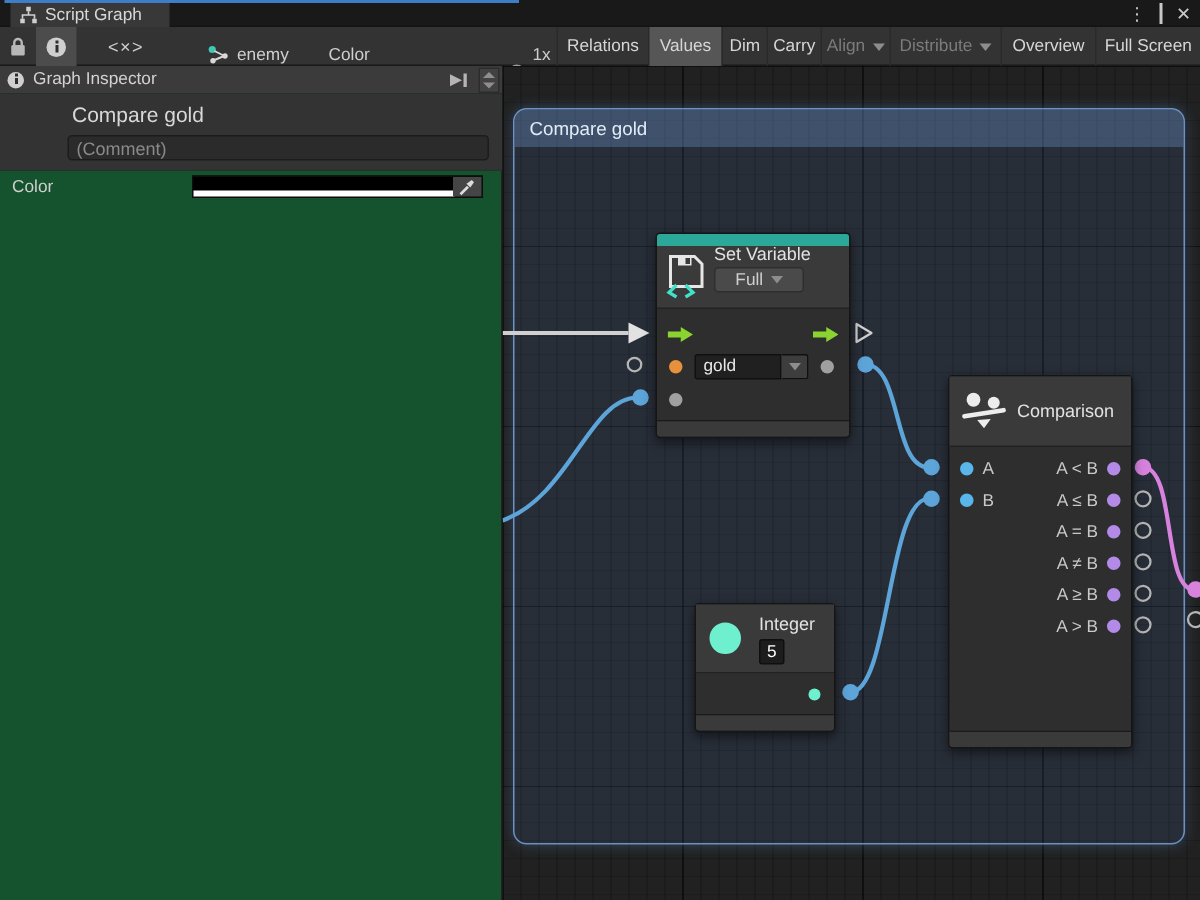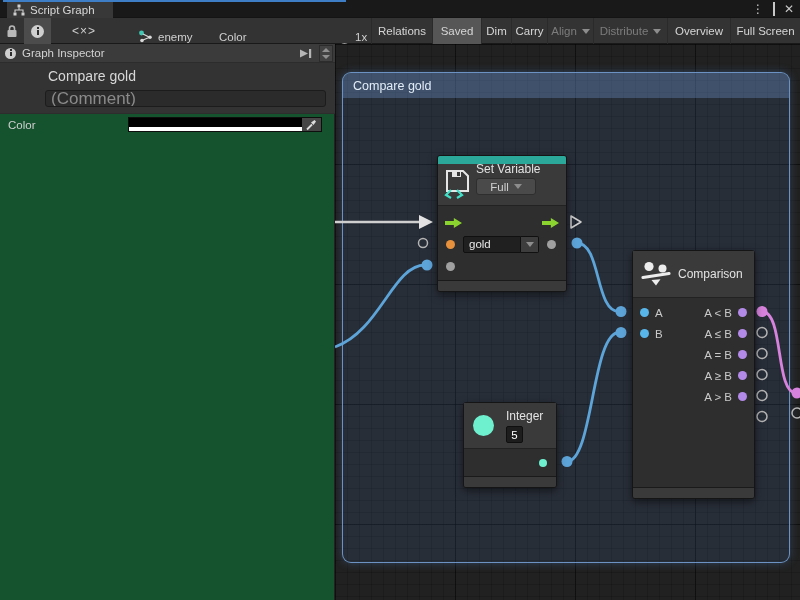--- a/index.html
+++ b/index.html
@@ -34,21 +34,21 @@
   .info-circle .stem { position:absolute; left:5.5px; top:5.5px; width:2px; height:5px; background:#2e2e2e; }
   .code-glyph { color:#cfcfcf; font-size:12px; letter-spacing:1px; }
 
   
   .inspector { position:absolute; left:0; top:44px; width:335px; height:556px; background:#14532d; border-right:1px solid #222; }
   .insp-header { position:absolute; left:0; top:0; width:335px; height:19px; background:#3b3b3b; border-bottom:1px solid #2c2c2c;
     display:flex; align-items:center; padding-left:5px; gap:6px; color:#d2d2d2; }
   .insp-block { position:absolute; left:0; top:19px; width:335px; height:50px; background:#333333; }
   .insp-title { position:absolute; left:48px; top:24px; font-size:14px; color:#d8d8d8; }
   .comment-input { position:absolute; left:45px; top:46px; width:281px; height:17px; background:#2b2b2b;
-    border:1px solid #1c1c1c; border-radius:3px; color:#e0e0e0; font-size:17px; padding:0 5px; outline:none; }
+    border:1px solid #1c1c1c; border-radius:3px; color:#e0e0e0; font-size:12px; padding:0 5px; outline:none; }
   .comment-input::placeholder { color:#8a8a8a; }
   .insp-divider { position:absolute; left:0; top:69px; width:335px; height:1px; background:#2d2d2d; }
   .color-label { position:absolute; left:8px; top:75px; color:#cfcfcf; }
   .color-field { position:absolute; left:128px; top:73px; width:194px; height:15px; border:1px solid #0e0e0e; background:#000; }
   .color-black { position:absolute; left:0; top:0; width:174px; height:9px; background:#000; }
   .color-white { position:absolute; left:0; top:9px; width:174px; height:4px; background:#fff; }
   .eyedrop-btn { position:absolute; right:0; top:0; width:19px; height:13px; background:#454545; display:flex; align-items:center; justify-content:center; }
   .dock-icon { position:absolute; right:22px; top:2px; width:15px; height:15px; display:flex; align-items:center; }
   .scroll-arrows { position:absolute; right:2px; top:1px; width:14px; height:17px; background:#424242; border:1px solid #2c2c2c;
     display:flex; flex-direction:column; align-items:center; justify-content:center; gap:3px; }
@@ -159,21 +159,21 @@
         <circle cx="4" cy="11.5" r="1.8" fill="#d8d8d8"></circle>
       </svg>
       <span>enemy</span>
     </div>
     <div class="tool-label" style="left:219px;">Color</div>
     <div class="slider-track"></div>
     <div class="slider-knob"></div>
     <div class="tool-label" style="left:355px;">1x</div>
 
     <div class="tbtn" style="left:371px; width:61px;">Relations</div>
-    <div class="tbtn active" style="left:432px; width:49px;">Saved</div>
+    <div class="tbtn active" style="left:432px; width:49px;">Values</div>
     <div class="tbtn" style="left:481px; width:30px;">Dim</div>
     <div class="tbtn" style="left:511px; width:36px;">Carry</div>
     <div class="tbtn disabled" style="left:547px; width:46px;">
       <span>Align</span>
         <span class="caret-down"></span>
     </div>
     <div class="tbtn disabled" style="left:593px; width:74px;">
       <span>Distribute</span>
         <span class="caret-down"></span>
     </div>
@@ -310,20 +310,24 @@
           <span class="port" style="width:9px;height:9px;background:#58b6ea;"></span>
           <span class="lbl-in">B</span>
           <span class="lbl-out">A ≤ B</span>
           <span class="port" style="width:9px;height:9px;background:#b48ae8;"></span>
         </div>
         <div class="crow">
           <span class="lbl-out">A = B</span>
           <span class="port" style="width:9px;height:9px;background:#b48ae8;"></span>
         </div>
         <div class="crow">
+          <span class="lbl-out">A ≠ B</span>
+          <span class="port" style="width:9px;height:9px;background:#b48ae8;"></span>
+        </div>
+        <div class="crow">
           <span class="lbl-out">A ≥ B</span>
           <span class="port" style="width:9px;height:9px;background:#b48ae8;"></span>
         </div>
         <div class="crow">
           <span class="lbl-out">A &gt; B</span>
           <span class="port" style="width:9px;height:9px;background:#b48ae8;"></span>
         </div>
       </div>
       <div class="node-footer"></div>
     </div>

